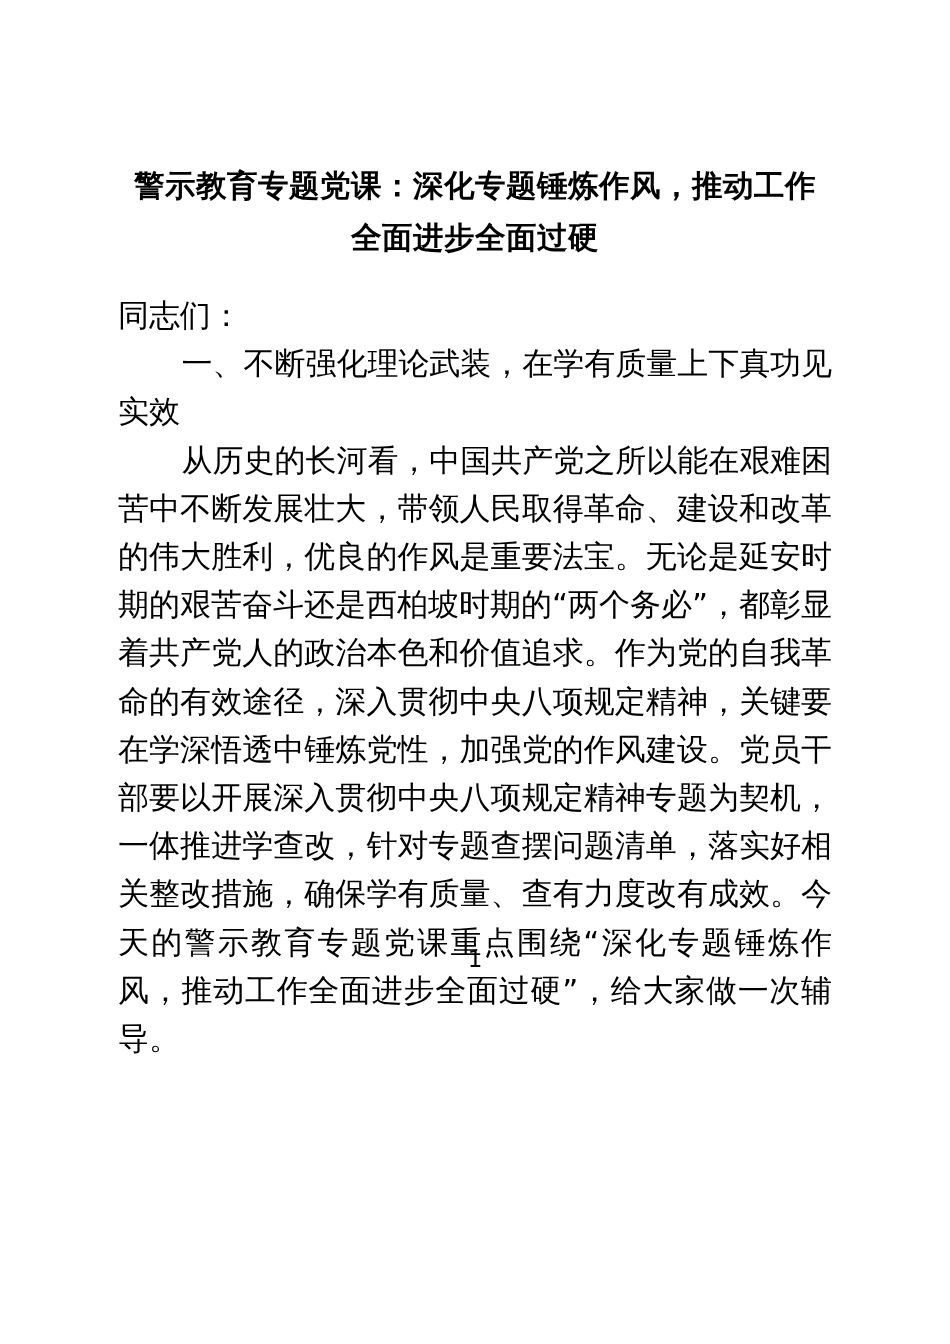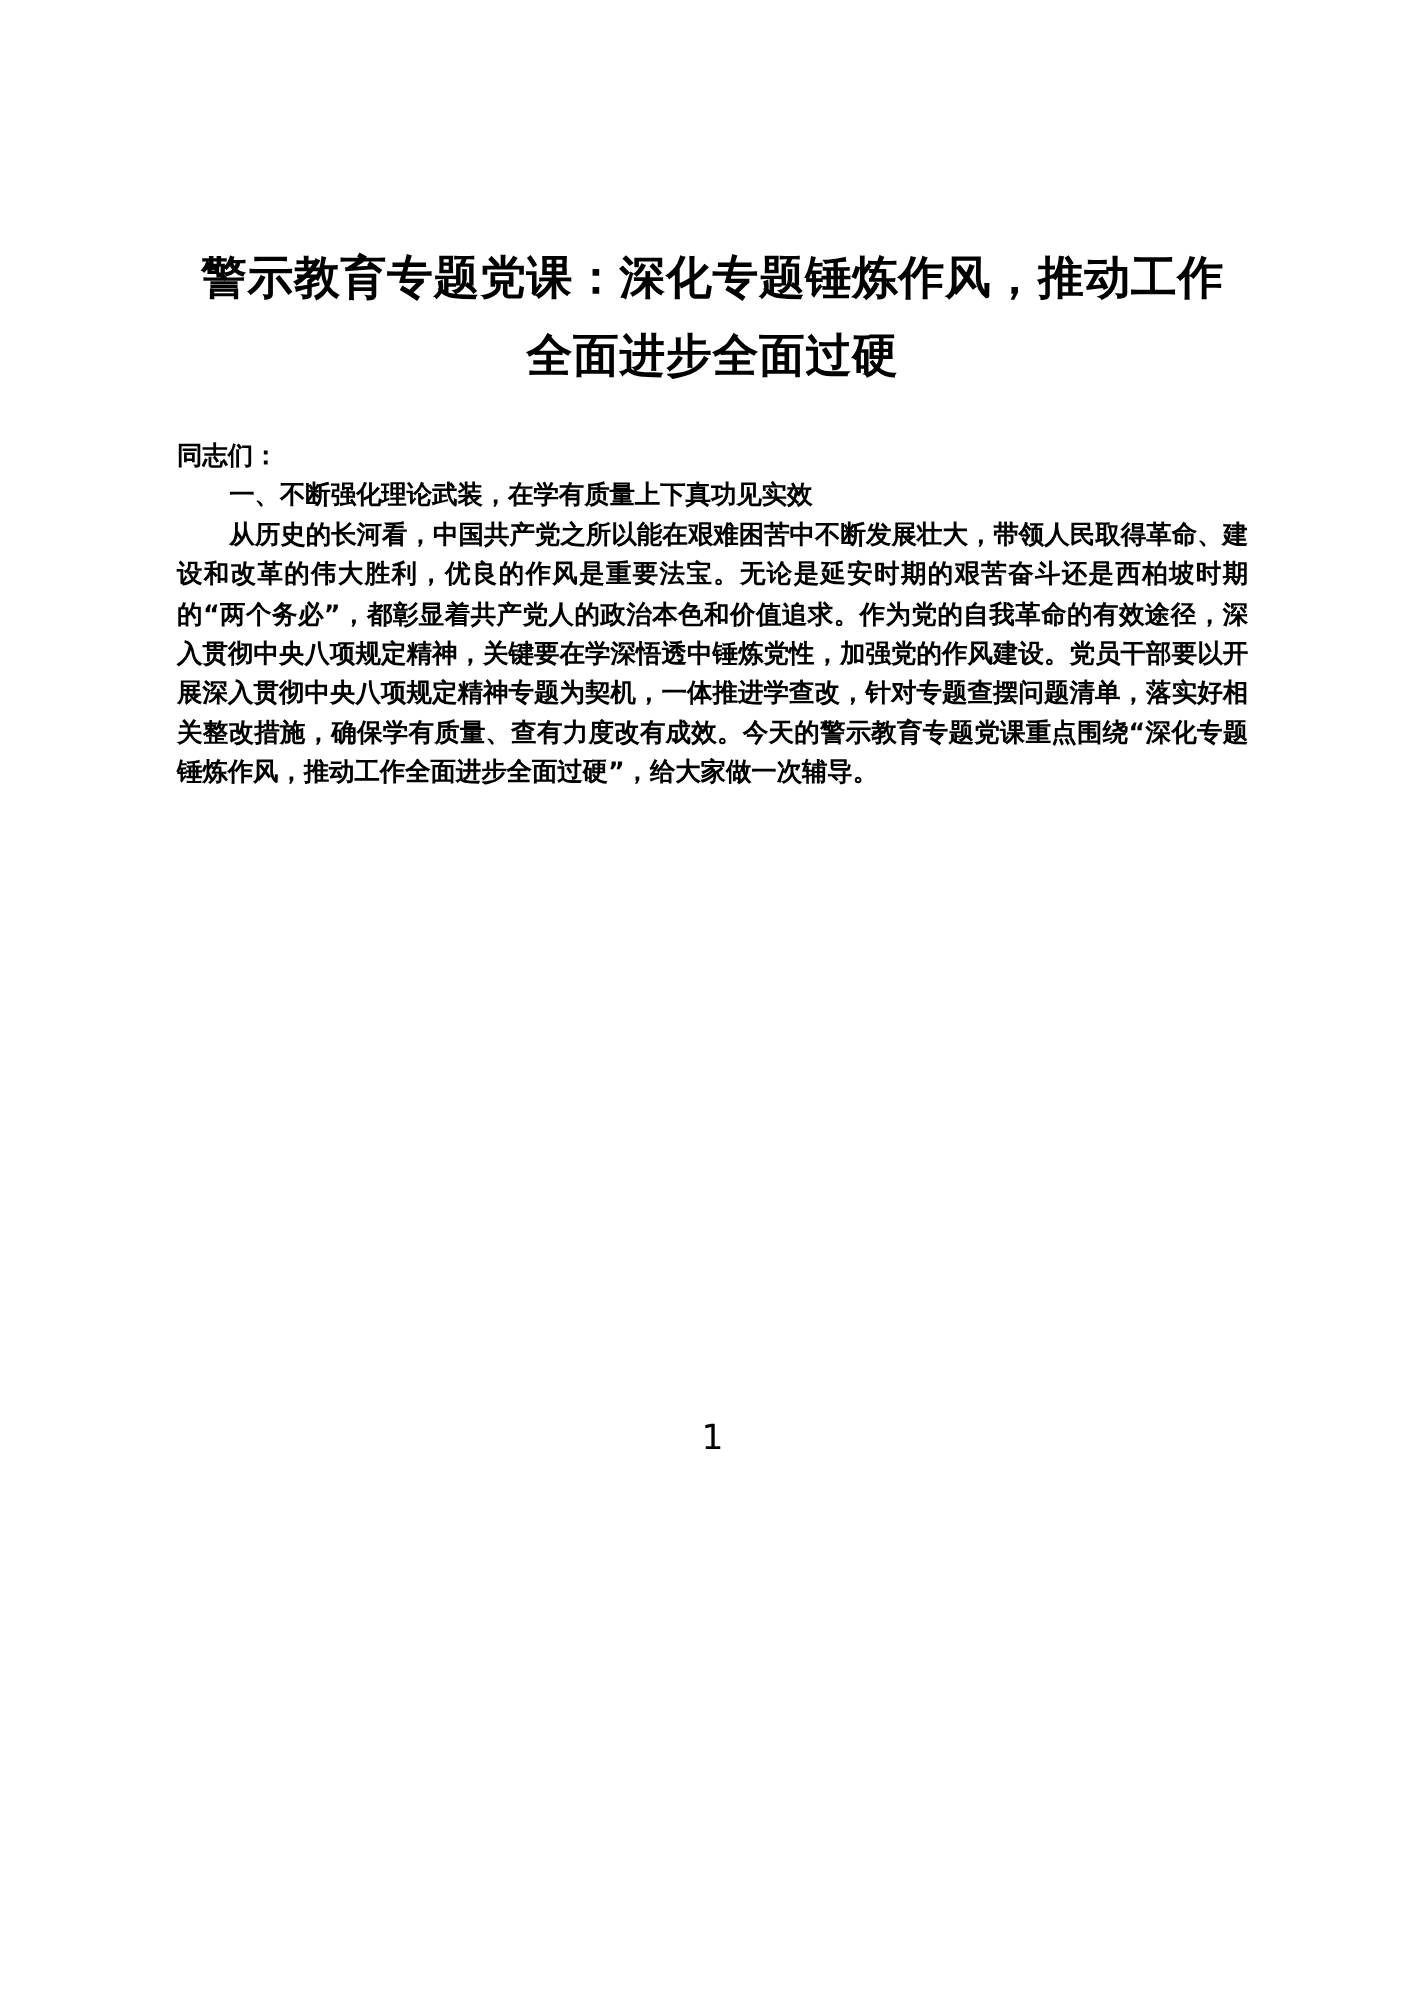--- a/index.html
+++ b/index.html
@@ -25,27 +25,26 @@
   .doc-title {
     font-size: 30.5px;
     font-weight: bold;
     line-height: 1.72;
     text-align: center;
     letter-spacing: 0.5px;
     margin: 0 0 26px 0;
     padding: 0 6px;
   }
   .body-text {
-    font-size: 17px;
+    font-size: 31px;
     line-height: 1.555;
     text-align: justify;
     text-justify: inter-ideograph;
     margin: 0;
     letter-spacing: -0.1px;
-    font-weight: bold;
   }
   .para {
     margin: 0;
     text-indent: 0;
   }
   .para-indent {
     margin: 0;
     text-indent: 2.05em;
   }
   .page-number {

